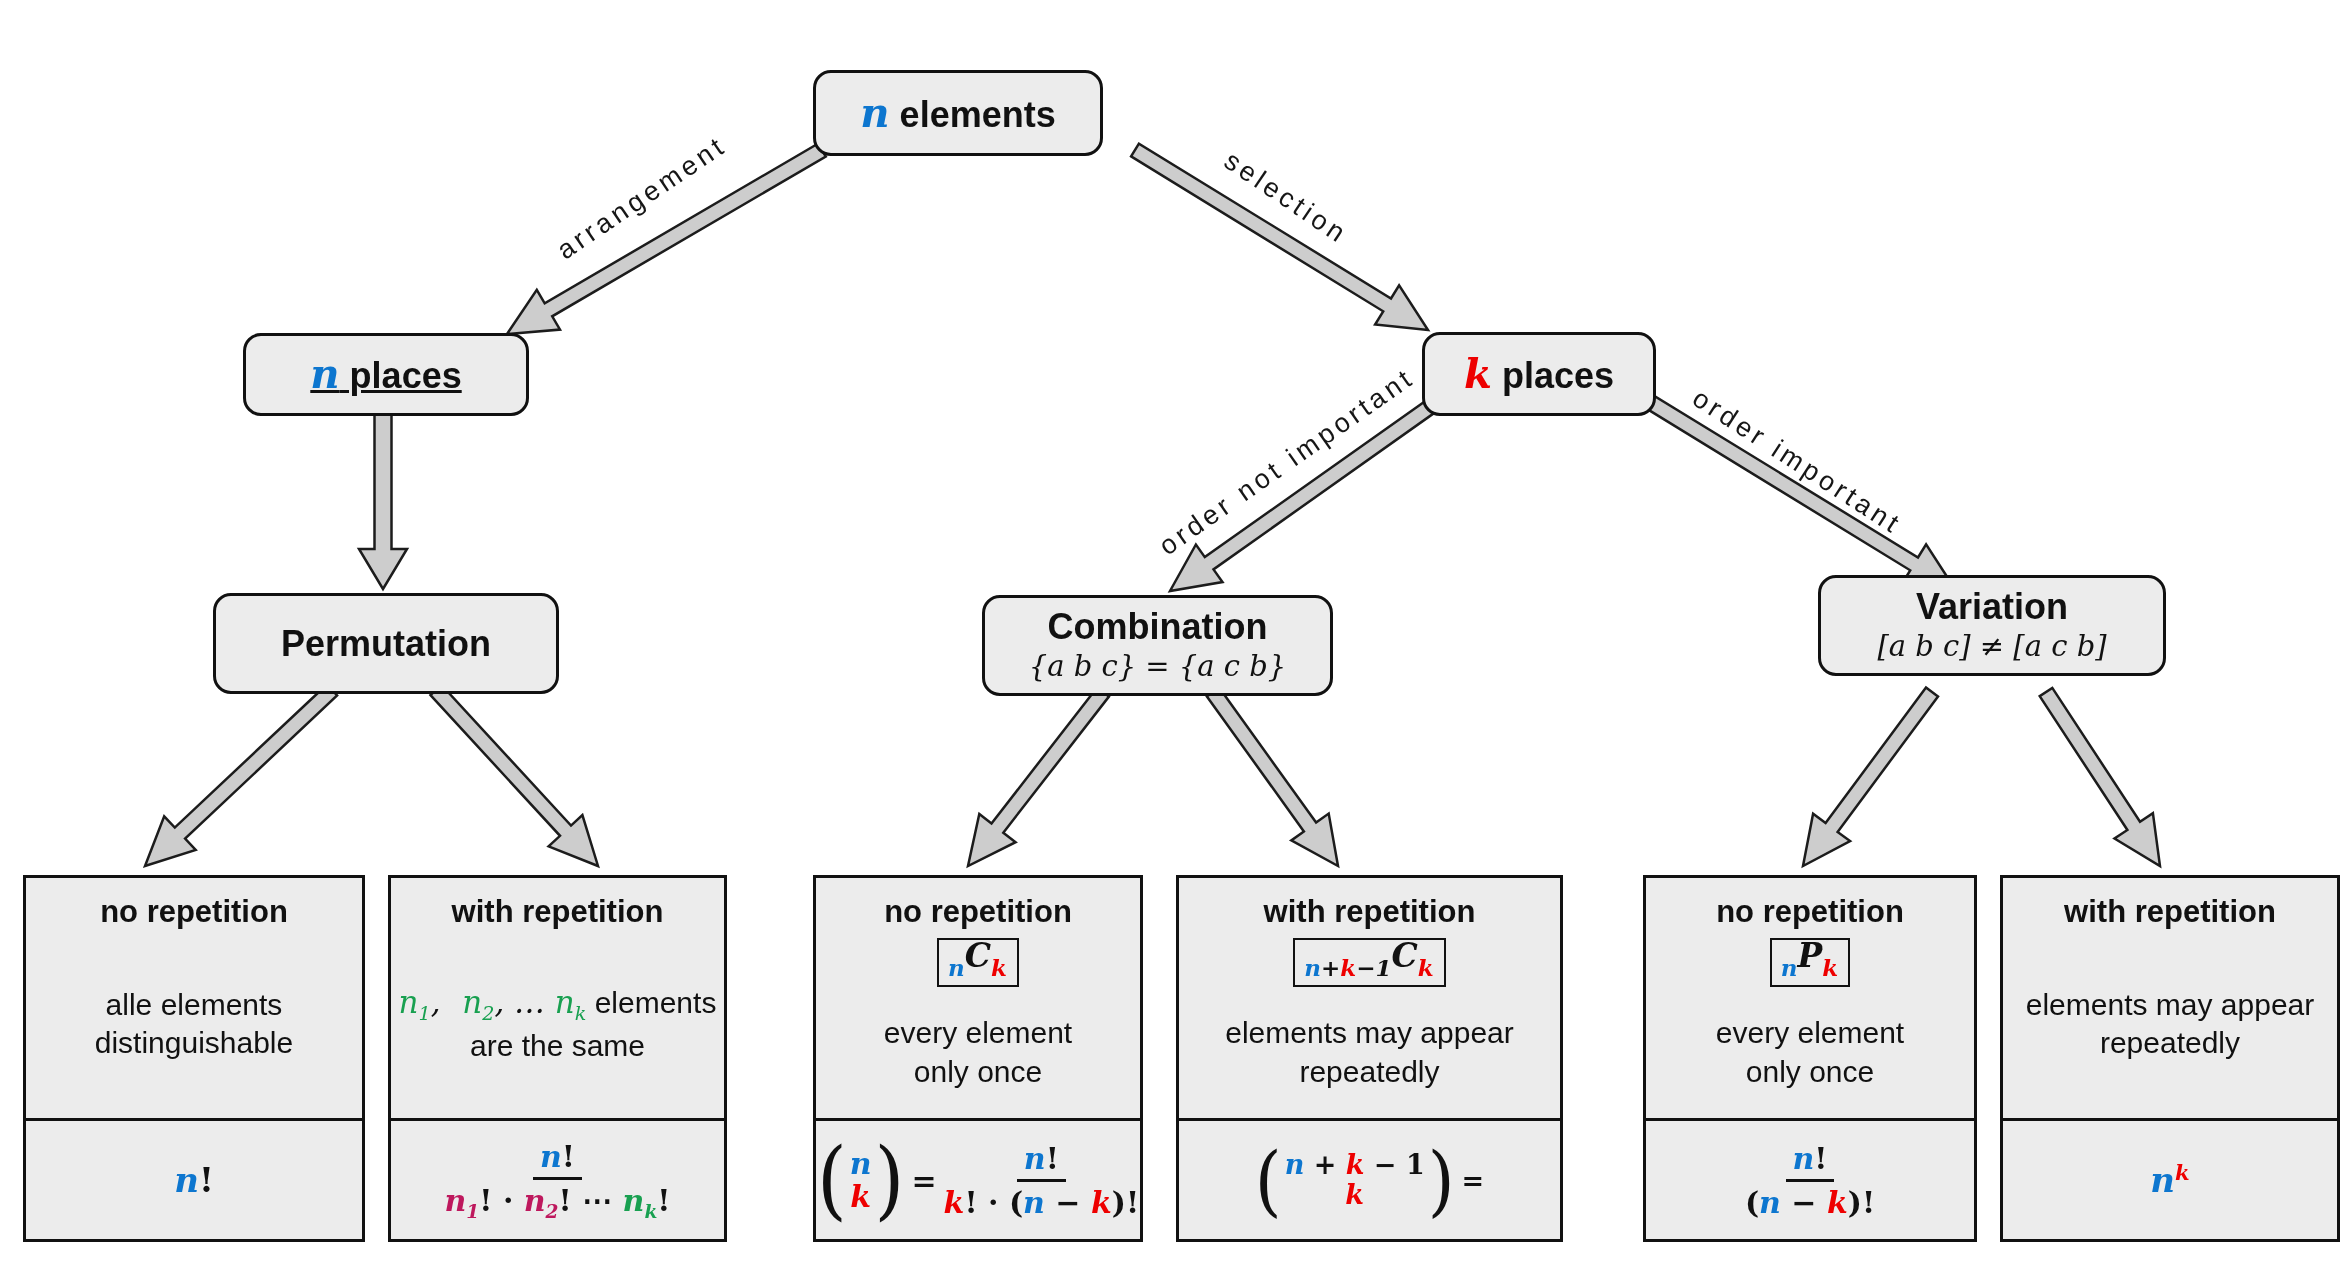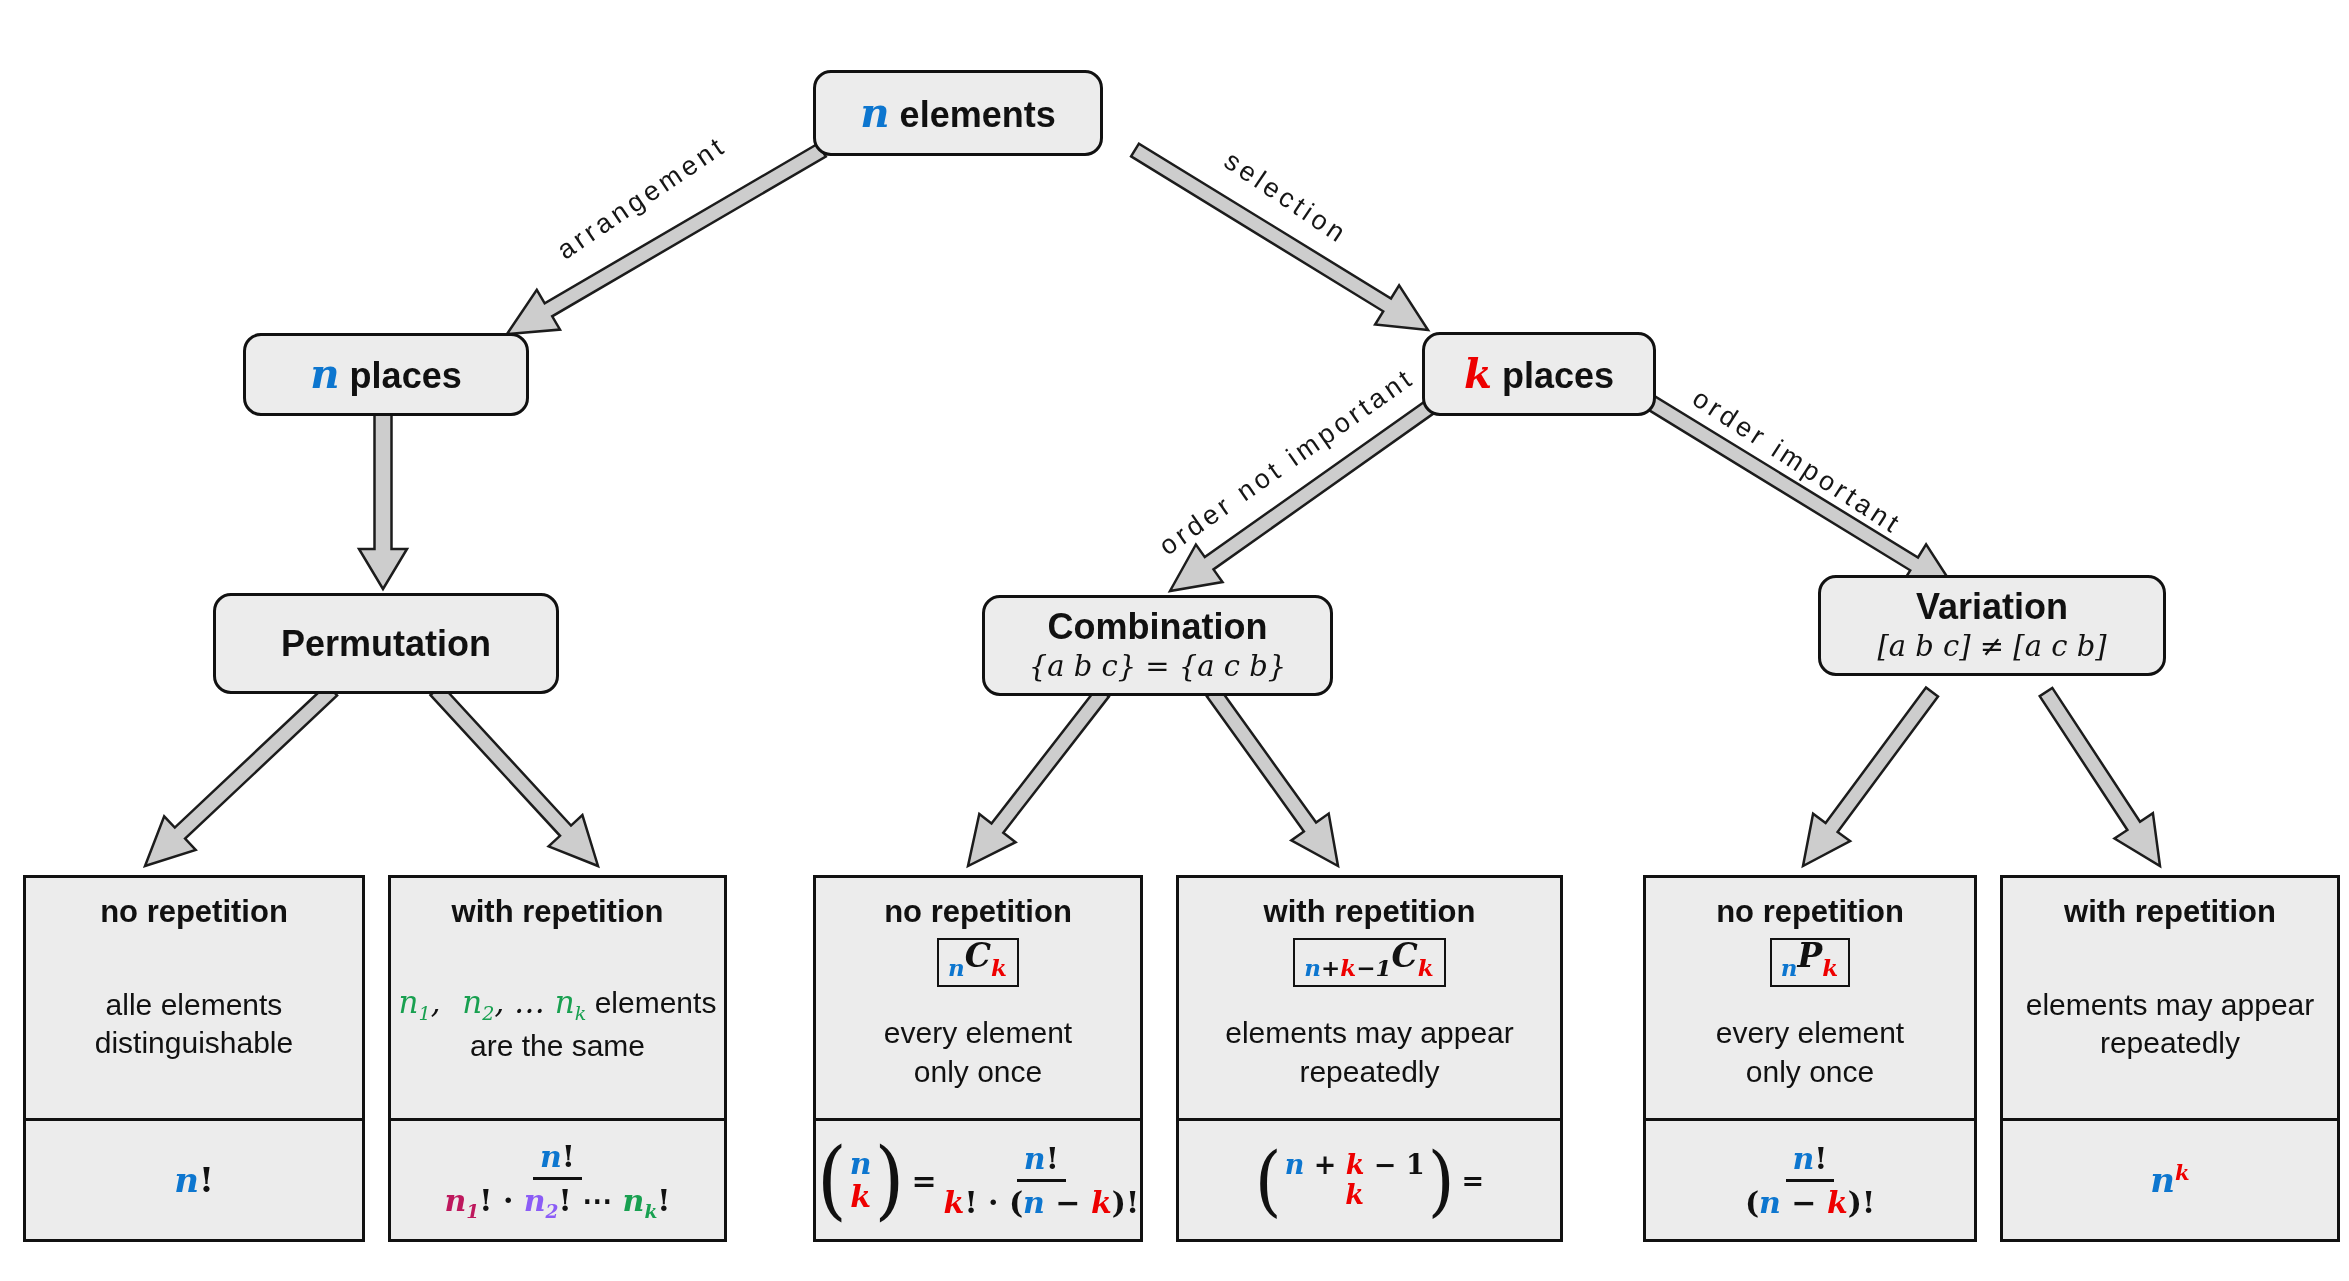--- a/index.html
+++ b/index.html
@@ -68,21 +68,21 @@
       <polygon points="1097.1,687.4 991.5,823.5 979.3,814.0 968.0,866.0 1015.6,842.2 1003.3,832.7 1108.9,696.6" fill="#cdcdcd" stroke="#1c1c1c" stroke-width="2.5"></polygon>
       <polygon points="1206.9,696.4 1303.9,831.4 1291.3,840.4 1338.0,866.0 1328.7,813.6 1316.1,822.6 1219.1,687.6" fill="#cdcdcd" stroke="#1c1c1c" stroke-width="2.5"></polygon>
       <polygon points="1926.0,687.5 1825.6,823.0 1813.1,813.7 1803.0,866.0 1850.1,841.1 1837.6,831.9 1938.0,696.5" fill="#cdcdcd" stroke="#1c1c1c" stroke-width="2.5"></polygon>
       <polygon points="2039.7,696.1 2127.4,830.0 2114.5,838.5 2160.0,866.0 2152.9,813.2 2140.0,821.7 2052.3,687.9" fill="#cdcdcd" stroke="#1c1c1c" stroke-width="2.5"></polygon>
     </svg>
 
   <div class="node" style="left:813px;top:70px;width:284px;height:80px;">
     <div class="node-title"><span class="math" style="color: rgb(13, 118, 207);">n</span><span> elements</span></div>
   </div>
 
-  <div class="node" style="left:243px;top:333px;width:280px;height:77px;">
+  <div class="node" style="left:243px;top:333px;width:280px;height:77px;text-decoration:underline;">
     <div class="node-title"><span class="math" style="color: rgb(13, 118, 207);">n</span><span> places</span></div>
   </div>
 
   <div class="node" style="left:1422px;top:332px;width:228px;height:78px;">
     <div class="node-title"><span class="math" style="color: rgb(238, 0, 0);">k</span><span> places</span></div>
   </div>
 
   <div class="node" style="left:982px;top:595px;width:345px;height:95px;">
     <div class="node-title"><span>Combination</span></div>
     <div class="node-sub"><span class="math">{a b c} = {a c b}</span></div>
@@ -122,21 +122,21 @@
       <div class="card-header">with repetition</div>
       <div class="desc-wrap">
           <div class="desc-line"><span class="math" style="color: rgb(24, 160, 80);">n<sub>1</sub></span><span class="math">, </span><span class="math" style="color: rgb(24, 160, 80); margin-left: 12px;">n<sub>2</sub></span><span class="math">, … </span><span class="math" style="color: rgb(24, 160, 80);">n<sub>k</sub></span><span> elements</span></div>
           <div class="desc-line"><span>are the same</span></div>
         </div>
     </div>
     <div class="bottom">
       <div class="formula f-sm">
           <span class="frac">
             <span class="num"><span class="math" style="color: rgb(13, 118, 207);">n</span><span>!</span></span>
-            <span class="den"><span class="math" style="color: #be185d;">n<sub>1</sub></span><span>! · </span><span class="math" style="color: #8b5cf6;">n<sub>2</sub></span><span>! ⋯ </span><span class="math" style="color: rgb(24, 160, 80);">n<sub>k</sub></span><span>!</span></span>
+            <span class="den"><span class="math" style="color: #be185d;">n<sub>1</sub></span><span>! · </span><span class="math" style="color: #be185d;">n<sub>2</sub></span><span>! ⋯ </span><span class="math" style="color: rgb(24, 160, 80);">n<sub>k</sub></span><span>!</span></span>
           </span>
         </div>
     </div>
   </div>
 
   <div class="card" style="left:813px;width:330px;">
     <div class="top">
       <div class="card-header">no repetition</div>
       <div class="badge">
           <span class="math b-low" style="color: rgb(13, 118, 207);">n</span>

